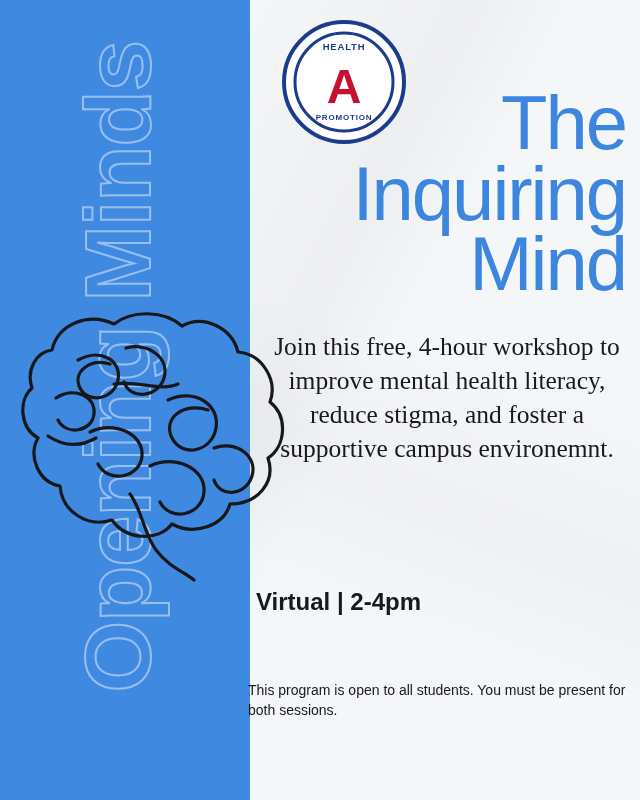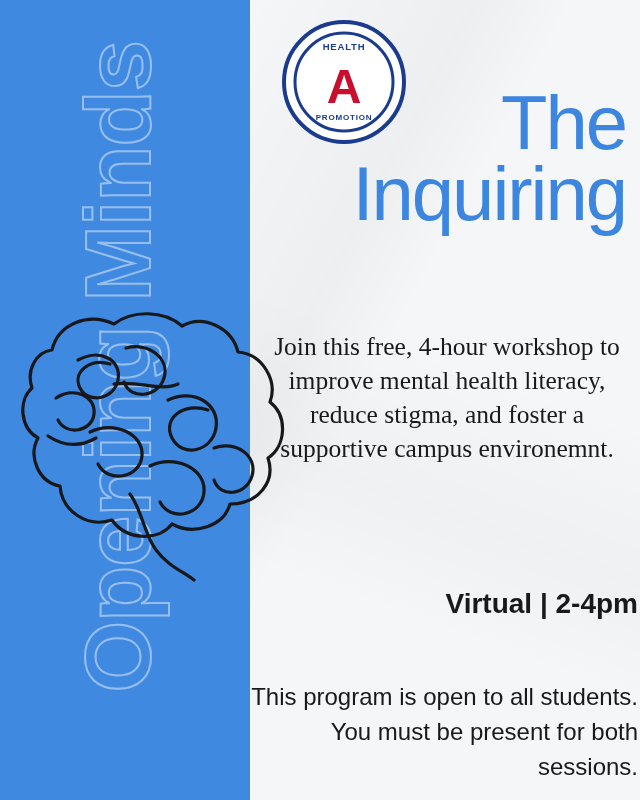--- a/index.html
+++ b/index.html
@@ -99,36 +99,36 @@
     line-height: 1.33;
     font-weight: 400;
     font-family: Liberation Serif, serif;
   }
   
   .details {
     position: absolute;
     left: 256px;
     top: 586px;
     width: 382px;
-    text-align: right;
+    text-align: left;
     color: #17191c;
     font-weight: 700;
-    font-size: 28px;
+    font-size: 24px;
     line-height: 1.32;
   }
   .details div { display: block; }
   
   .footnote {
     position: absolute;
     left: 248px;
     top: 680px;
     width: 390px;
-    text-align: right;
+    text-align: left;
     color: #17191c;
-    font-size: 24px;
+    font-size: 14px;
     line-height: 1.45;
     font-weight: 400;
   }
 </style>
 </head>
 <body>
 
 <div class="poster">
 
   <div class="left-panel"></div>
@@ -160,20 +160,21 @@
       <circle cx="62" cy="62" r="49" fill="#ffffff" stroke="#1b3b8f" stroke-width="3"></circle>
       <text x="62" y="30" text-anchor="middle" font-family="Liberation Sans, sans-serif" font-size="9.5" font-weight="700" fill="#1b3b8f" letter-spacing="0.8">HEALTH</text>
       <text x="62" y="83" text-anchor="middle" font-family="Liberation Sans, sans-serif" font-size="48" font-weight="700" fill="#c8102e">A</text>
       <text x="62" y="100" text-anchor="middle" font-family="Liberation Sans, sans-serif" font-size="8" font-weight="700" fill="#1b3b8f" letter-spacing="0.8">PROMOTION</text>
     </svg>
   </div>
 
   <div class="title">
     <span class="title-line">The</span>
     <span class="title-line">Inquiring</span>
+    <span class="title-line">Mind</span>
   </div>
 
   <div class="body-text">Join this free, 4-hour workshop to improve mental health literacy, reduce stigma, and foster a supportive campus environemnt.</div>
 
   <div class="details">
     <div>Virtual | 2-4pm</div>
   </div>
 
   <div class="footnote">This program is open to all students. You must be present for both sessions.</div>
 

